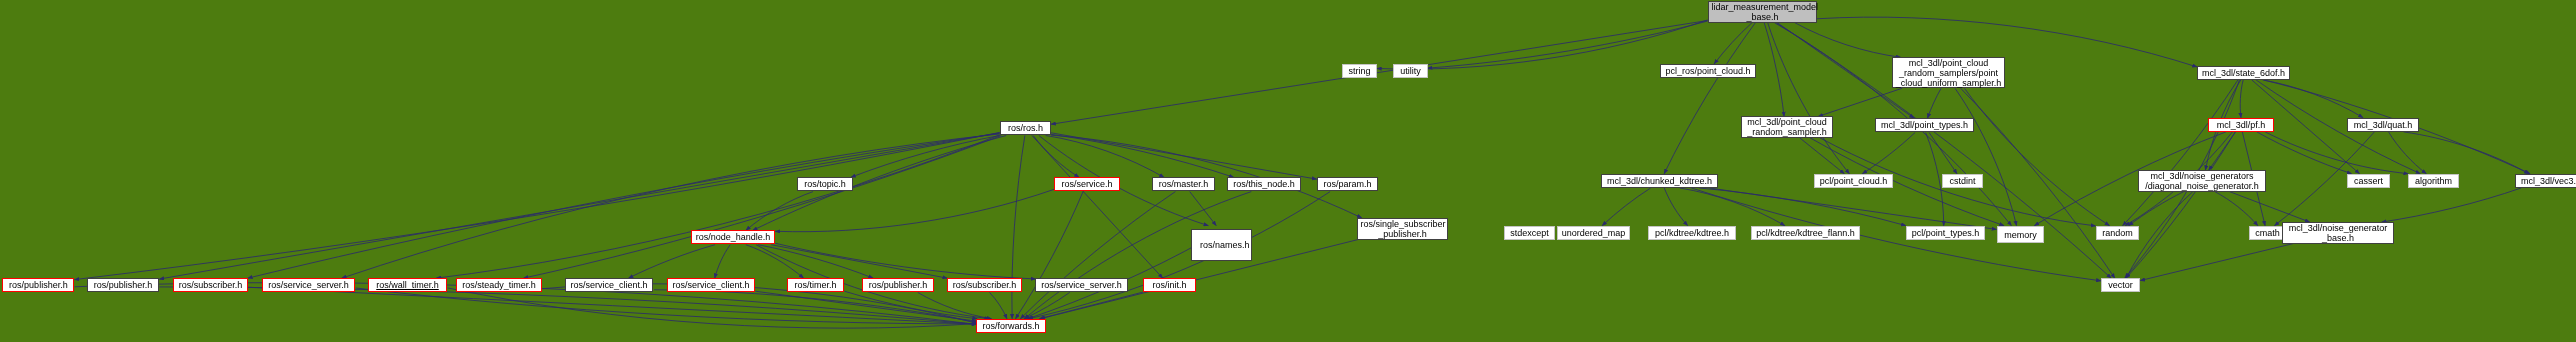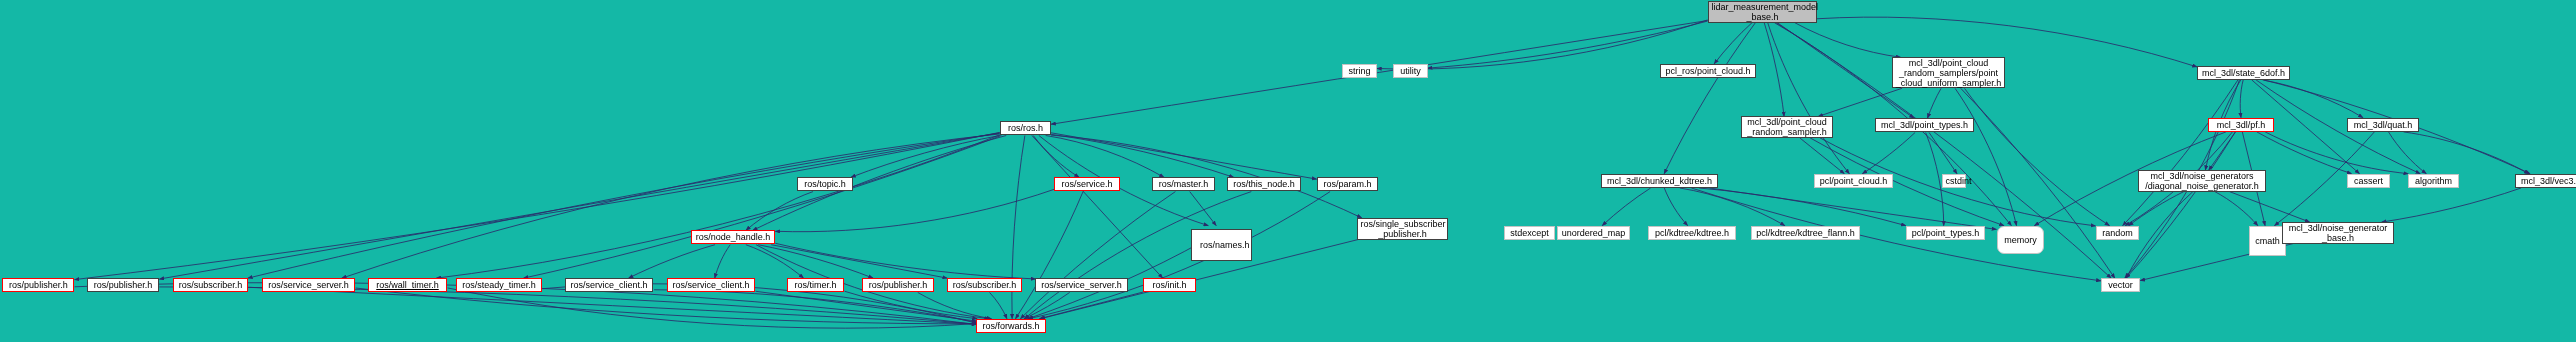--- a/index.html
+++ b/index.html
@@ -5,21 +5,21 @@
 <style>
   html, body {
     margin: 0;
     padding: 0;
     background: #ffffff;
   }
   #graph-root {
     position: relative;
     width: 2576px;
     height: 342px;
-    background: #14b8a6;
+    background: #4d7c0f;
     font-family: "Liberation Sans", sans-serif;
     overflow: hidden;
   }
   #edge-layer {
     position: absolute;
     left: 0;
     top: 0;
     width: 2576px;
     height: 342px;
     pointer-events: none;
@@ -196,38 +196,38 @@
       <div class="node box" style="left: 1875px; top: 118px; width: 99px; height: 14.3px;"><span class="node-label">mcl_3dl/point_types.h</span></div>
       <div class="node red" style="left: 2208px; top: 118px; width: 66px; height: 14.3px;"><span class="node-label">mcl_3dl/pf.h</span></div>
       <div class="node box" style="left: 2347px; top: 118px; width: 72px; height: 14.3px;"><span class="node-label">mcl_3dl/quat.h</span></div>
       <div class="node box" style="left: 797px; top: 177px; width: 56px; height: 14.3px;"><span class="node-label">ros/topic.h</span></div>
       <div class="node red" style="left: 1054px; top: 177px; width: 66px; height: 14.3px;"><span class="node-label">ros/service.h</span></div>
       <div class="node box" style="left: 1152px; top: 177px; width: 63px; height: 14.3px;"><span class="node-label">ros/master.h</span></div>
       <div class="node box" style="left: 1227px; top: 177px; width: 74px; height: 14.3px;"><span class="node-label">ros/this_node.h</span></div>
       <div class="node box" style="left: 1317px; top: 177px; width: 61px; height: 14.3px;"><span class="node-label">ros/param.h</span></div>
       <div class="node box" style="left: 1601px; top: 174px; width: 117px; height: 14.3px;"><span class="node-label">mcl_3dl/chunked_kdtree.h</span></div>
       <div class="node plain" style="left: 1814px; top: 174px; width: 79px; height: 14.3px;"><span class="node-label">pcl/point_cloud.h</span></div>
-      <div class="node plain" style="left: 1942px; top: 174px; width: 24px; height: 14.3px;"><span class="node-label">cstdint</span></div>
+      <div class="node plain" style="left: 1942px; top: 174px; width: 41px; height: 14.3px;"><span class="node-label">cstdint</span></div>
       <div class="node box" style="left: 2138px; top: 170px; width: 128px; height: 21.5px;"><span class="node-label">mcl_3dl/noise_generators
 /diagonal_noise_generator.h</span></div>
       <div class="node plain" style="left: 2347px; top: 174px; width: 43px; height: 14.3px;"><span class="node-label">cassert</span></div>
       <div class="node plain" style="left: 2408px; top: 174px; width: 51px; height: 14.3px;"><span class="node-label">algorithm</span></div>
       <div class="node box" style="left: 2515px; top: 174px; width: 72px; height: 14.3px;"><span class="node-label">mcl_3dl/vec3.h</span></div>
       <div class="node red" style="left: 691px; top: 230px; width: 84px; height: 14.3px;"><span class="node-label">ros/node_handle.h</span></div>
       <div class="node box" style="left: 1191px; top: 229px; width: 61px; height: 32px; padding-left: 8px;"><span class="node-label">ros/names.h</span></div>
       <div class="node box" style="left: 1357px; top: 218px; width: 91px; height: 21.5px;"><span class="node-label">ros/single_subscriber
 _publisher.h</span></div>
       <div class="node plain" style="left: 1493px; top: 226px; width: 51px; height: 14.3px; margin-left: 11px;"><span class="node-label">stdexcept</span></div>
       <div class="node plain" style="left: 1557px; top: 226px; width: 73px; height: 14.3px;"><span class="node-label">unordered_map</span></div>
       <div class="node plain" style="left: 1648px; top: 226px; width: 88px; height: 14.3px;"><span class="node-label">pcl/kdtree/kdtree.h</span></div>
       <div class="node plain" style="left: 1751px; top: 226px; width: 109px; height: 14.3px;"><span class="node-label">pcl/kdtree/kdtree_flann.h</span></div>
       <div class="node plain" style="left: 1906px; top: 226px; width: 79px; height: 14.3px;"><span class="node-label">pcl/point_types.h</span></div>
-      <div class="node plain" style="left: 1997px; top: 226px; width: 47px; height: 28px; border-radius: 7px;"><span class="node-label">memory</span></div>
+      <div class="node plain" style="left: 1997px; top: 226px; width: 47px; height: 17px;"><span class="node-label">memory</span></div>
       <div class="node plain" style="left: 2096px; top: 226px; width: 43px; height: 14.3px;"><span class="node-label">random</span></div>
-      <div class="node plain" style="left: 2249px; top: 226px; width: 37px; height: 30px;"><span class="node-label">cmath</span></div>
+      <div class="node plain" style="left: 2249px; top: 226px; width: 37px; height: 14px;"><span class="node-label">cmath</span></div>
       <div class="node box" style="left: 2282px; top: 222px; width: 112px; height: 21.5px;"><span class="node-label">mcl_3dl/noise_generator
 _base.h</span></div>
       <div class="node red" style="left: 2.4px; top: 278px; width: 72px; height: 14.3px;"><span class="node-label">ros/publisher.h</span></div>
       <div class="node box" style="left: 87px; top: 278px; width: 72px; height: 14.3px;"><span class="node-label">ros/publisher.h</span></div>
       <div class="node red" style="left: 173px; top: 278px; width: 75px; height: 14.3px;"><span class="node-label">ros/subscriber.h</span></div>
       <div class="node red" style="left: 262px; top: 278px; width: 93px; height: 14.3px;"><span class="node-label">ros/service_server.h</span></div>
       <div class="node red" style="left: 368px; top: 278px; width: 79px; height: 14.3px; text-decoration: underline;"><span class="node-label">ros/wall_timer.h</span></div>
       <div class="node red" style="left: 456px; top: 278px; width: 86px; height: 14.3px;"><span class="node-label">ros/steady_timer.h</span></div>
       <div class="node box" style="left: 565px; top: 278px; width: 88px; height: 14.3px;"><span class="node-label">ros/service_client.h</span></div>
       <div class="node red" style="left: 667px; top: 278px; width: 88px; height: 14.3px;"><span class="node-label">ros/service_client.h</span></div>

